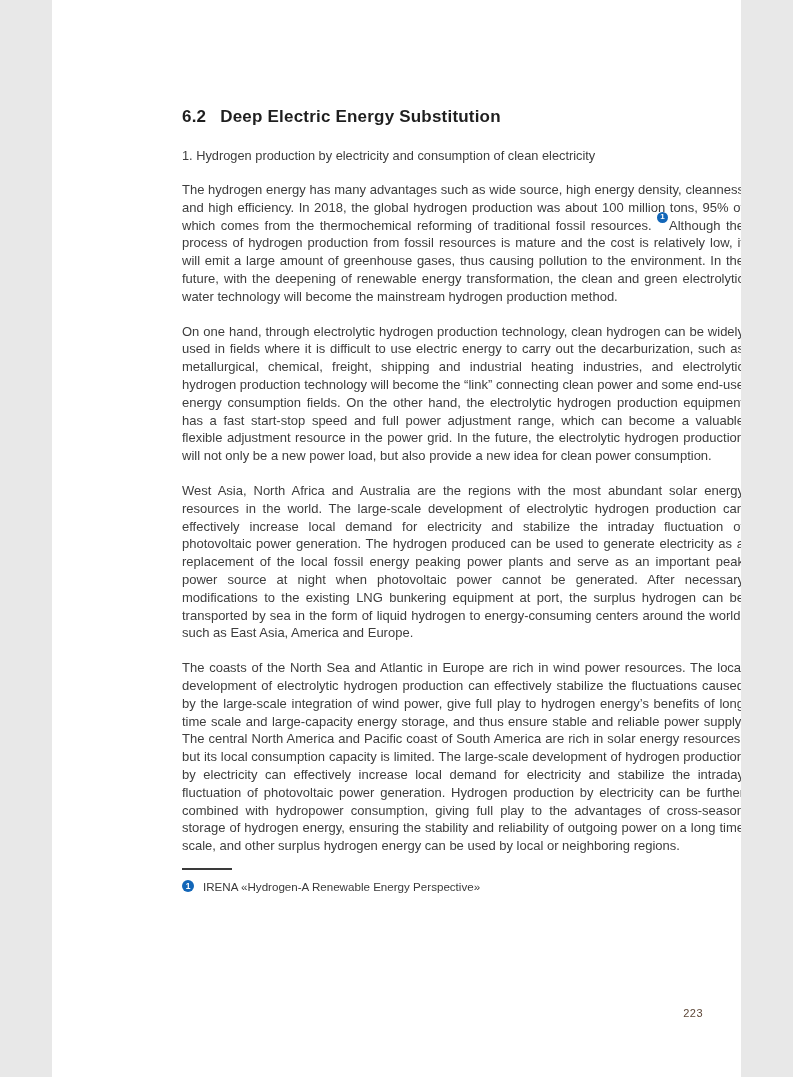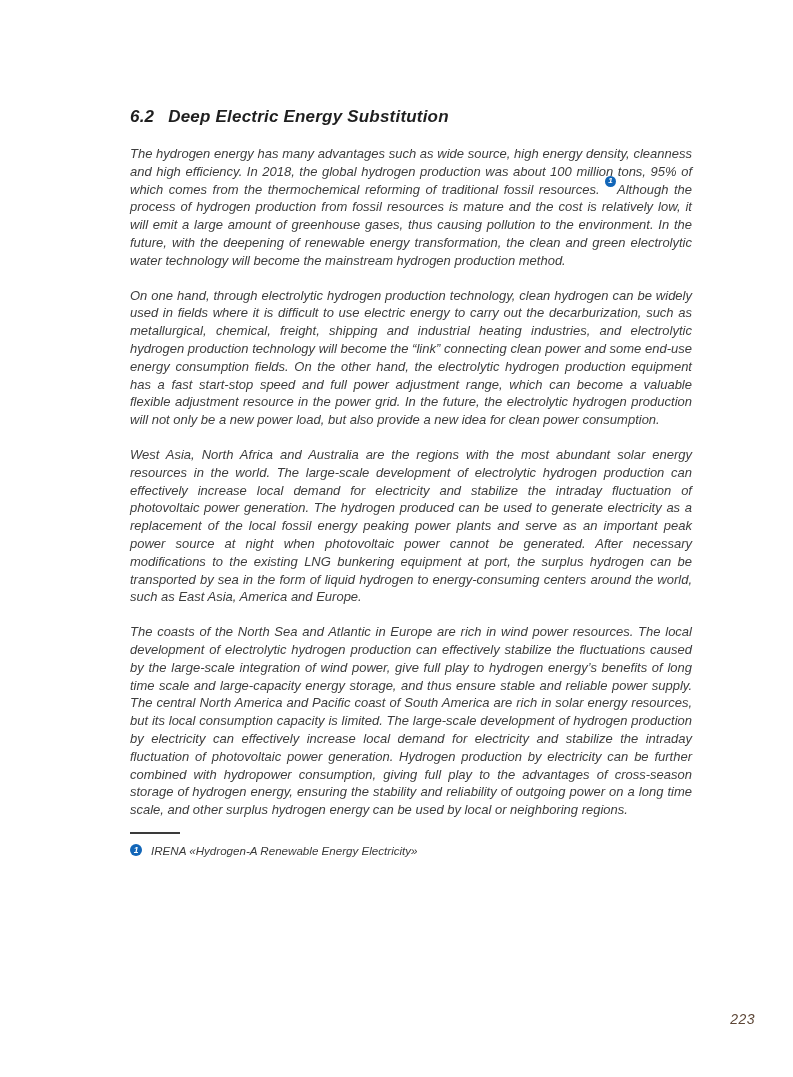--- a/index.html
+++ b/index.html
@@ -2,28 +2,27 @@
 <html><head>
 <meta charset="utf-8">
 <style>
   html, body {
     margin: 0;
     padding: 0;
     background: #e8e8e8;
   }
   .page {
     position: relative;
-    width: 793px;
+    width: 689px;
     height: 1077px;
     background: #ffffff;
     font-family: "Liberation Sans", "DejaVu Sans", sans-serif;
     color: #3d3d3d;
     overflow: hidden;
     margin: 0 auto;
-    font-style: italic;
   }
   .content {
     position: absolute;
     left: 130px;
     top: 106px;
     width: 562px;
   }
   h1.section-heading {
     font-size: 17px;
     line-height: 22px;
@@ -91,53 +90,54 @@
     color: #3a3a3a;
   }
   .footnote .fn-circle {
     width: 12px;
     height: 12px;
     font-size: 8.5px;
   }
   .page-number {
     position: absolute;
     right: 38px;
-    bottom: 50px;
-    font-size: 14px;
+    bottom: 58px;
+    font-size: 11px;
     color: #5c4636;
     letter-spacing: 0.5px;
   }
 </style>
 </head>
 <body>
 
 <div class="page">
   <main class="content">
 
     <h1 class="section-heading">
       <span class="h-num">6.2</span><span class="h-title">Deep Electric Energy Substitution</span>
     </h1>
 
 
+    <p class="list-heading">1. Hydrogen production by electricity and consumption of clean electricity</p>
 
     <p class="body-para"><span>The hydrogen energy has many advantages such as wide source, high energy density, cleanness and high efficiency. In 2018, the global hydrogen production was about 100 million tons, 95% of which comes from the thermochemical reforming of traditional fossil resources. </span><sup class="fn-ref"><span class="fn-circle">
             <span>1</span>
           </span></sup><span>Although the process of hydrogen production from fossil resources is mature and the cost is relatively low, it will emit a large amount of greenhouse gases, thus causing pollution to the environment. In the future, with the deepening of renewable energy transformation, the clean and green electrolytic water technology will become the mainstream hydrogen production method.</span></p>
 
     <p class="body-para">On one hand, through electrolytic hydrogen production technology, clean hydrogen can be widely used in fields where it is difficult to use electric energy to carry out the decarburization, such as metallurgical, chemical, freight, shipping and industrial heating industries, and electrolytic hydrogen production technology will become the “link” connecting clean power and some end-use energy consumption fields. On the other hand, the electrolytic hydrogen production equipment has a fast start-stop speed and full power adjustment range, which can become a valuable flexible adjustment resource in the power grid. In the future, the electrolytic hydrogen production will not only be a new power load, but also provide a new idea for clean power consumption.</p>
 
     <p class="body-para">West Asia, North Africa and Australia are the regions with the most abundant solar energy resources in the world. The large-scale development of electrolytic hydrogen production can effectively increase local demand for electricity and stabilize the intraday fluctuation of photovoltaic power generation. The hydrogen produced can be used to generate electricity as a replacement of the local fossil energy peaking power plants and serve as an important peak power source at night when photovoltaic power cannot be generated. After necessary modifications to the existing LNG bunkering equipment at port, the surplus hydrogen can be transported by sea in the form of liquid hydrogen to energy-consuming centers around the world, such as East Asia, America and Europe.</p>
 
     <p class="body-para">The coasts of the North Sea and Atlantic in Europe are rich in wind power resources. The local development of electrolytic hydrogen production can effectively stabilize the fluctuations caused by the large-scale integration of wind power, give full play to hydrogen energy’s benefits of long time scale and large-capacity energy storage, and thus ensure stable and reliable power supply. The central North America and Pacific coast of South America are rich in solar energy resources, but its local consumption capacity is limited. The large-scale development of hydrogen production by electricity can effectively increase local demand for electricity and stabilize the intraday fluctuation of photovoltaic power generation. Hydrogen production by electricity can be further combined with hydropower consumption, giving full play to the advantages of cross-season storage of hydrogen energy, ensuring the stability and reliability of outgoing power on a long time scale, and other surplus hydrogen energy can be used by local or neighboring regions.</p>
 
     <hr class="footnote-sep">
 
     <div class="footnote">
       <span class="fn-circle">
           <span>1</span>
         </span>
-      <span class="fn-text">IRENA «Hydrogen-A Renewable Energy Electricity»</span>
+      <span class="fn-text">IRENA «Hydrogen-A Renewable Energy Perspective»</span>
     </div>
 
   </main>
 
   <div class="page-number">223</div>
 </div>
 
 </body></html>

